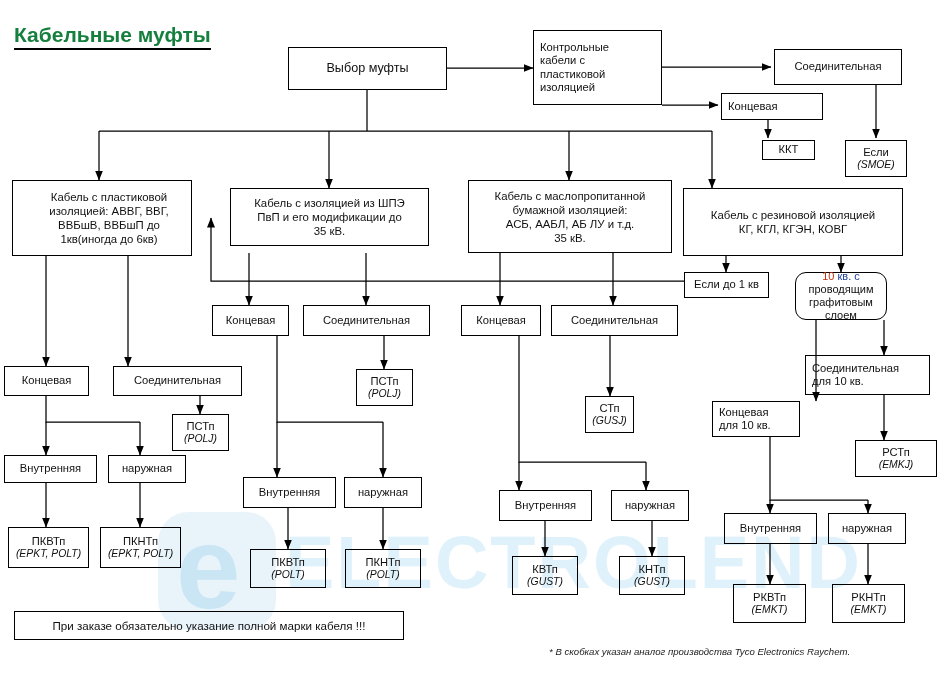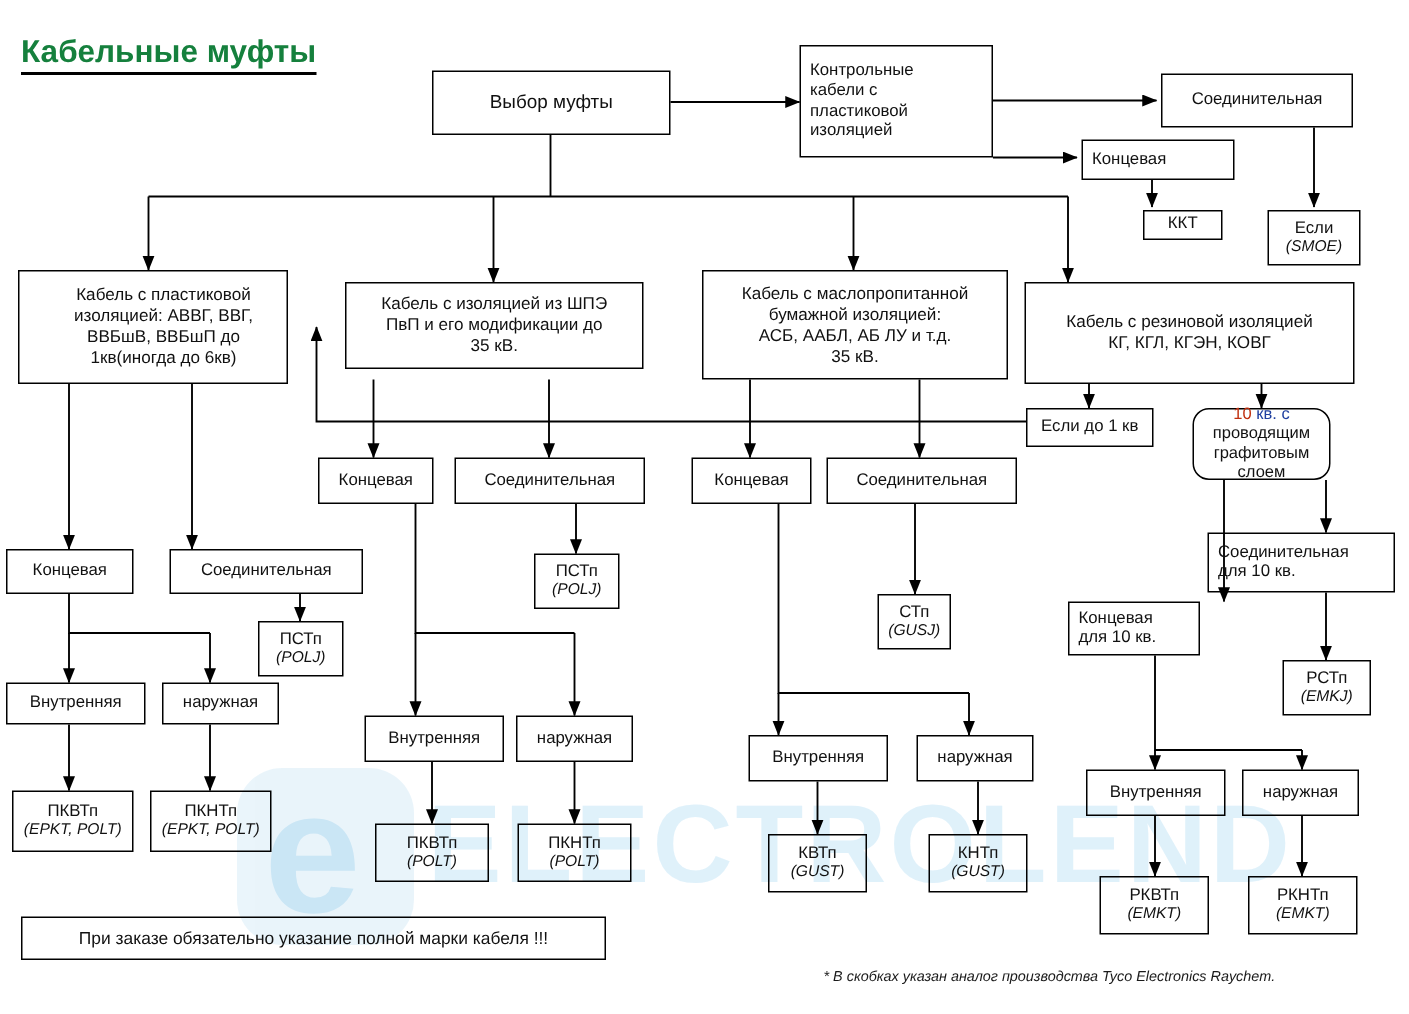--- a/index.html
+++ b/index.html
@@ -286,21 +286,21 @@
   </div>
 
   <div class="box leftal" style="left:805px;top:355px;width:125px;height:40px;justify-content:center;">
     <span class="ru">Соединительная
 для  10 кв.</span>
   </div>
   <div class="box leftal" style="left:712px;top:401px;width:88px;height:36px;justify-content:center;">
     <span class="ru">Концевая
 для  10 кв.</span>
   </div>
-  <div class="box" style="left:855px;top:440px;width:59px;height:37px;">
+  <div class="box" style="left:855px;top:440px;width:82px;height:37px;">
     <span class="ru">РСТп</span>
     <span class="en">(EMKJ)</span>
   </div>
   <div class="box" style="left:724px;top:513px;width:93px;height:31px;">
     <span class="ru">Внутренняя</span>
   </div>
   <div class="box" style="left:828px;top:513px;width:78px;height:31px;">
     <span class="ru">наружная</span>
   </div>
   <div class="box" style="left:733px;top:584px;width:73px;height:39px;">

